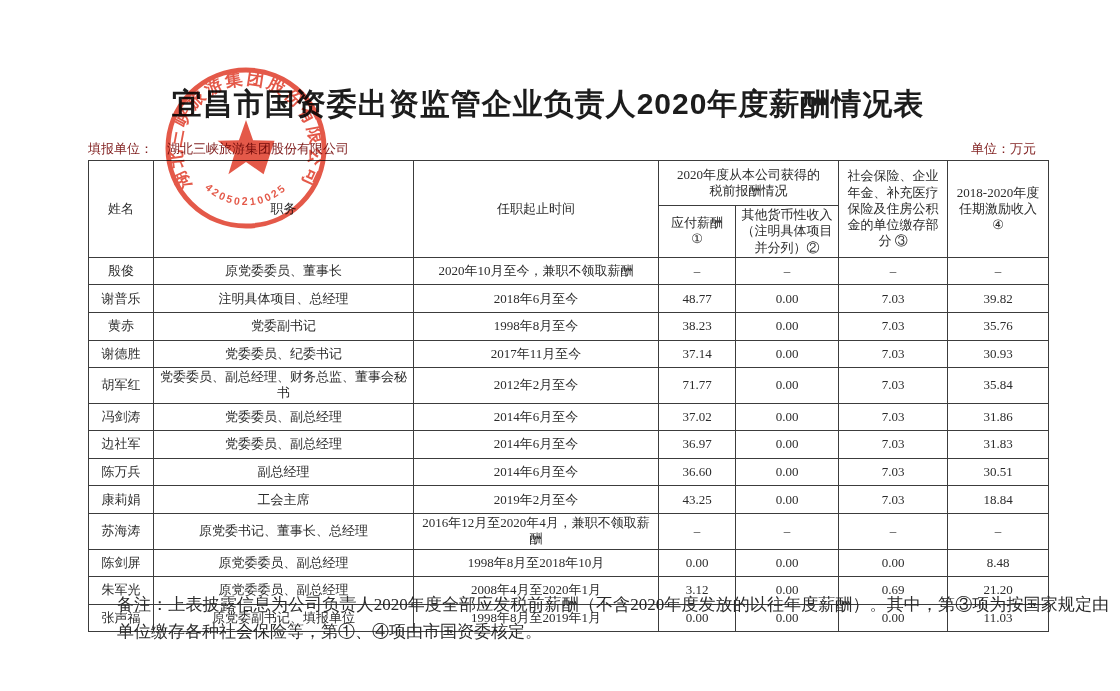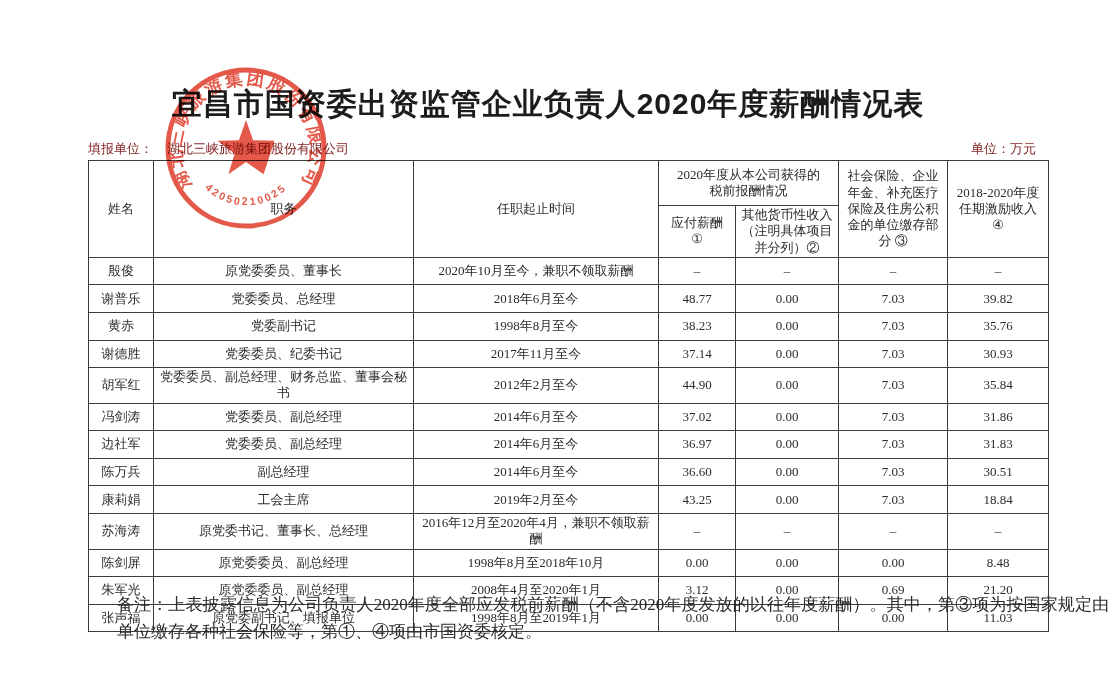--- a/index.html
+++ b/index.html
@@ -104,21 +104,21 @@
           <td>殷俊</td>
           <td>原党委委员、董事长</td>
           <td>2020年10月至今，兼职不领取薪酬</td>
           <td>–</td>
           <td>–</td>
           <td>–</td>
           <td>–</td>
         </tr>
         <tr>
           <td>谢普乐</td>
-          <td>党委委员、总经理</td>
+          <td>注明具体项目、总经理</td>
           <td>2018年6月至今</td>
           <td>48.77</td>
           <td>0.00</td>
           <td>7.03</td>
           <td>39.82</td>
         </tr>
         <tr>
           <td>黄赤</td>
           <td>党委副书记</td>
           <td>1998年8月至今</td>
@@ -133,21 +133,21 @@
           <td>2017年11月至今</td>
           <td>37.14</td>
           <td>0.00</td>
           <td>7.03</td>
           <td>30.93</td>
         </tr>
         <tr>
           <td>胡军红</td>
           <td>党委委员、副总经理、财务总监、董事会秘书</td>
           <td>2012年2月至今</td>
-          <td>44.90</td>
+          <td>71.77</td>
           <td>0.00</td>
           <td>7.03</td>
           <td>35.84</td>
         </tr>
         <tr>
           <td>冯剑涛</td>
           <td>党委委员、副总经理</td>
           <td>2014年6月至今</td>
           <td>37.02</td>
           <td>0.00</td>

